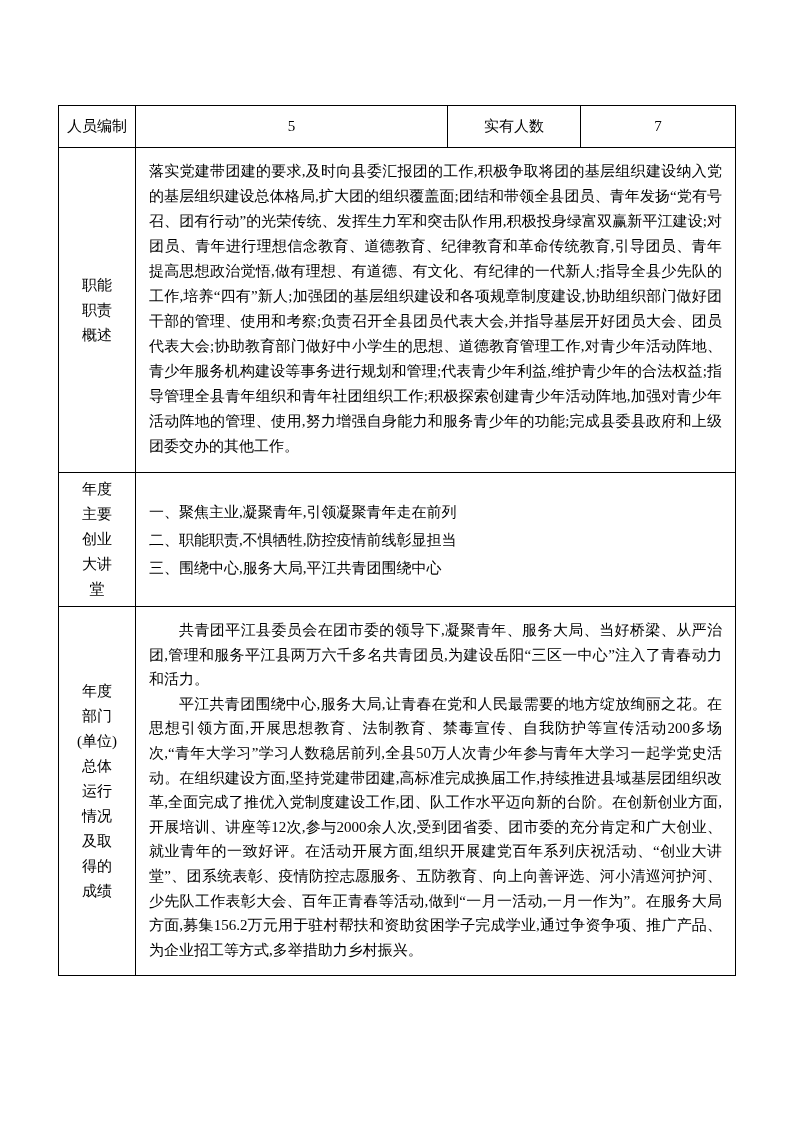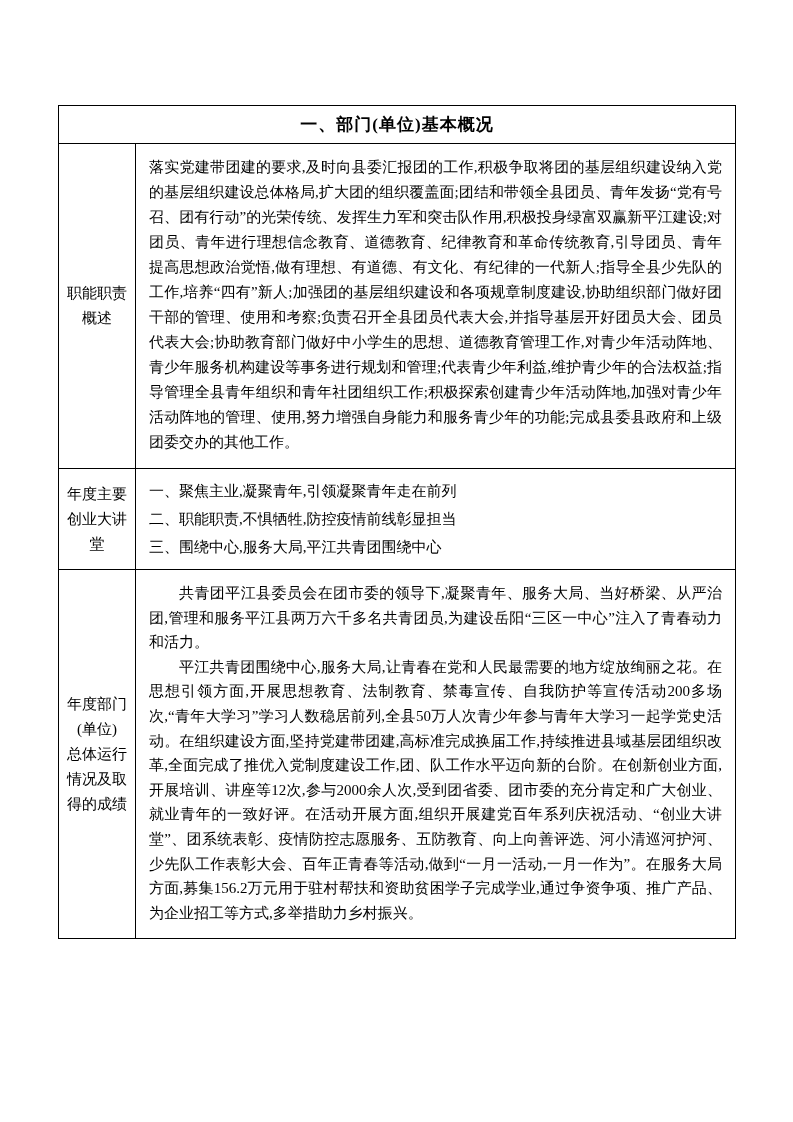--- a/index.html
+++ b/index.html
@@ -33,21 +33,21 @@
     font-weight: bold;
     font-size: 17px;
     text-align: center;
     height: 38px;
     letter-spacing: 1px;
   }
   .label-cell {
     text-align: center;
     white-space: pre-line;
     line-height: 25px;
-    padding: 4px 8px;
+    padding: 4px 16px;
   }
   .center-cell {
     text-align: center;
     height: 42px;
   }
   .content-cell {
     padding: 11px 13px 13px 13px;
     line-height: 25px;
     text-align: justify;
     vertical-align: top;
@@ -72,25 +72,28 @@
 <div class="sheet">
   <table class="main">
     <colgroup>
       <col style="width:77px">
       <col style="width:312px">
       <col style="width:133px">
       <col style="width:155px">
     </colgroup>
 
     <tbody>
-        <tr>
-      <td colspan="4" class="title-cell">一、部门(单位)基本概况</td>
-    </tr>
 
 
+    <tr>
+      <td class="center-cell">人员编制</td>
+      <td class="center-cell">5</td>
+      <td class="center-cell">实有人数</td>
+      <td class="center-cell">7</td>
+    </tr>
 
     <tr>
       <td class="label-cell">职能职责
 概述</td>
       <td colspan="3" class="content-cell">落实党建带团建的要求,及时向县委汇报团的工作,积极争取将团的基层组织建设纳入党的基层组织建设总体格局,扩大团的组织覆盖面;团结和带领全县团员、青年发扬“党有号召、团有行动”的光荣传统、发挥生力军和突击队作用,积极投身绿富双赢新平江建设;对团员、青年进行理想信念教育、道德教育、纪律教育和革命传统教育,引导团员、青年提高思想政治觉悟,做有理想、有道德、有文化、有纪律的一代新人;指导全县少先队的工作,培养“四有”新人;加强团的基层组织建设和各项规章制度建设,协助组织部门做好团干部的管理、使用和考察;负责召开全县团员代表大会,并指导基层开好团员大会、团员代表大会;协助教育部门做好中小学生的思想、道德教育管理工作,对青少年活动阵地、青少年服务机构建设等事务进行规划和管理;代表青少年利益,维护青少年的合法权益;指导管理全县青年组织和青年社团组织工作;积极探索创建青少年活动阵地,加强对青少年活动阵地的管理、使用,努力增强自身能力和服务青少年的功能;完成县委县政府和上级团委交办的其他工作。</td>
     </tr>
 
     <tr>
       <td class="label-cell">年度主要
 创业大讲堂</td>

